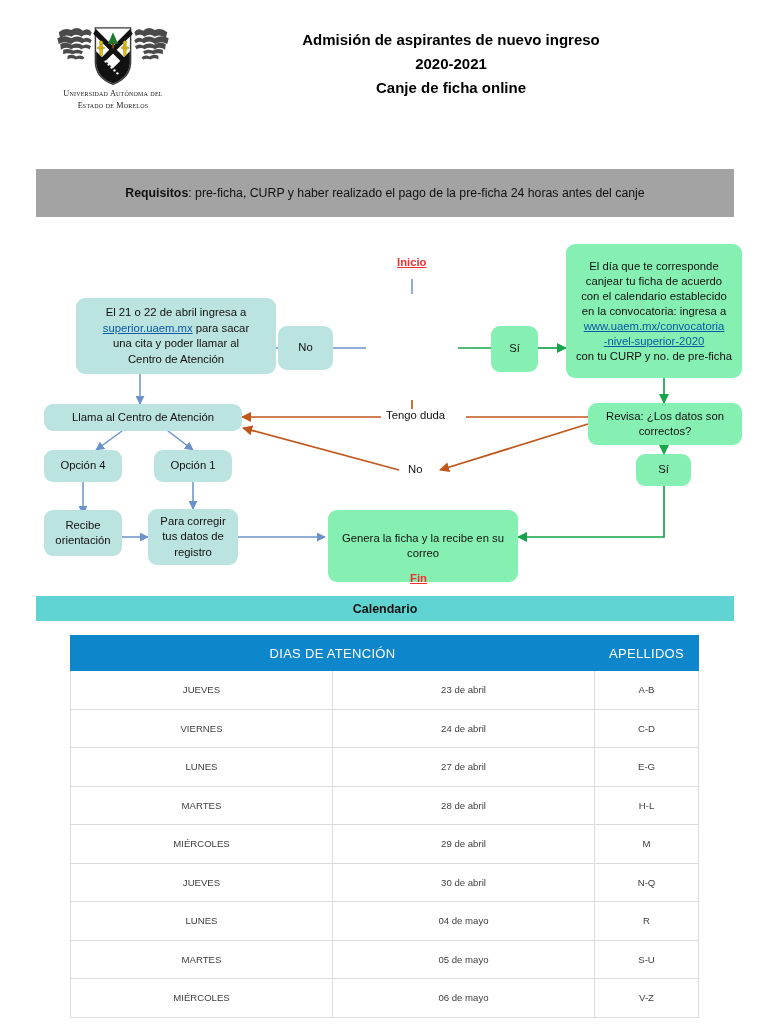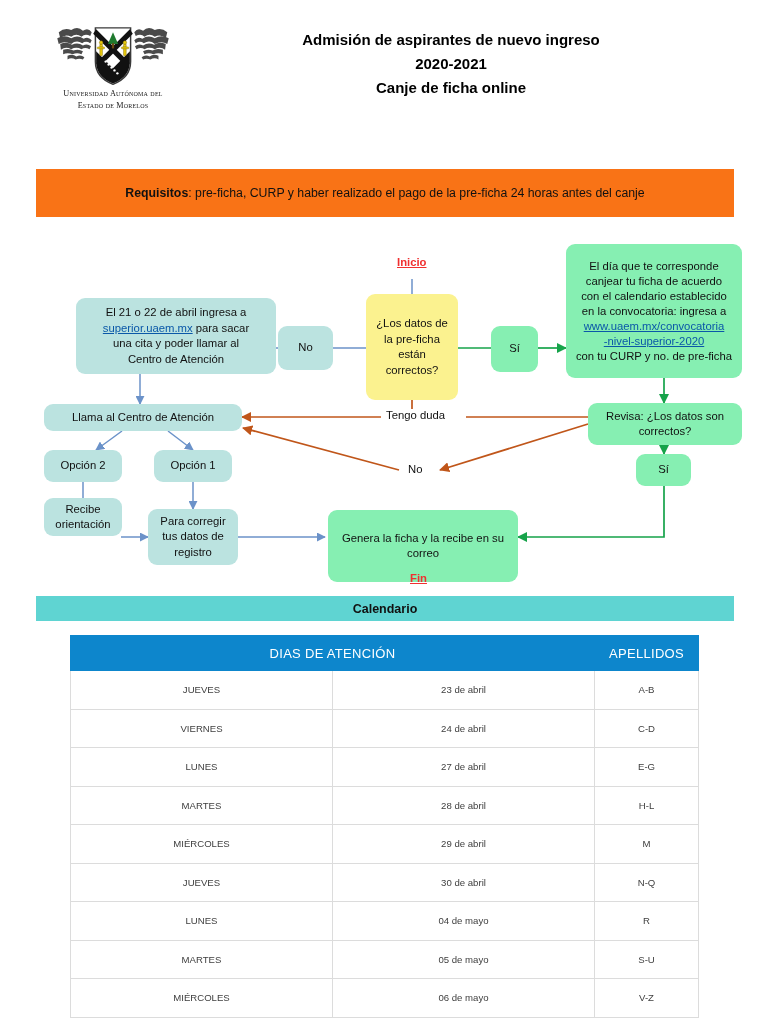--- a/index.html
+++ b/index.html
@@ -36,21 +36,21 @@
   #title-block {
     position: absolute; left: 236px; top: 28px; width: 430px; text-align: center;
   }
   #title-block div {
     font-weight: bold; font-size: 15px; line-height: 24px; color: #000;
   }
 
   
   #requisitos-banner {
     position: absolute; left: 36px; top: 169px; width: 698px; height: 48px;
-    background: #f97316;
+    background: #a3a3a3;
     display: flex; align-items: center; justify-content: center;
   }
   #requisitos-text { font-size: 12.3px; color: #111; }
   #requisitos-text b { font-weight: bold; }
 
   
   #flow { position: absolute; left: 0; top: 232px; width: 768px; height: 360px; }
   #flow-svg { position: absolute; left: 0; top: 0; width: 768px; height: 360px; }
 
   .node {
@@ -246,21 +246,20 @@
     <div>
       <span>El 21 o 22 de abril ingresa a</span><br>
       <span class="lnk">superior.uaem.mx</span><span> para sacar</span><br>
       <span>una cita y poder llamar al</span><br>
       <span>Centro de Atención</span>
     </div>
   </div>
 
   <div class="node n-blue" style="left:278px; top:94px; width:55px; height:44px;">No</div>
 
-  <div class="node n-yellow" style="left:366px; top:62px; width:92px; height:106px;">¿Los datos de la pre-ficha están correctos?</div>
 
   <div class="node n-green" style="left:491px; top:94px; width:47px; height:46px;">Sí</div>
 
   <div class="node n-green" style="left:566px; top:12px; width:176px; height:134px; line-height:15px;">
     <div>
       <span>El día que te corresponde</span><br>
       <span>canjear tu ficha de acuerdo</span><br>
       <span>con el calendario establecido</span><br>
       <span>en la convocatoria: ingresa a</span><br>
       <span class="lnk">www.uaem.mx/convocatoria</span><br>
@@ -270,26 +269,26 @@
   </div>
 
   <div class="node n-blue" style="left:44px; top:172px; width:198px; height:27px;text-align:center;">Llama al Centro de Atención</div>
 
   <div class="node n-green" style="left:588px; top:171px; width:154px; height:42px;">Revisa: ¿Los datos son correctos?</div>
 
   <div class="lbl" style="left:383px; top:177px;">Tengo duda</div>
 
   <div class="lbl" style="left:405px; top:231px;">No</div>
 
-  <div class="node n-blue" style="left:44px; top:218px; width:78px; height:32px;">Opción 2</div>
+  <div class="node n-blue" style="left:44px; top:218px; width:78px; height:32px;">Opción 4</div>
   <div class="node n-blue" style="left:154px; top:218px; width:78px; height:32px;">Opción 1</div>
 
   <div class="node n-green" style="left:636px; top:222px; width:55px; height:32px;">Sí</div>
 
-  <div class="node n-blue" style="left:44px; top:266px; width:78px; height:38px;">Recibe orientación</div>
+  <div class="node n-blue" style="left:44px; top:278px; width:78px; height:46px;">Recibe orientación</div>
 
   <div class="node n-blue" style="left:148px; top:277px; width:90px; height:56px;">Para corregir tus datos de registro</div>
 
   <div class="node n-green" style="left:328px; top:278px; width:190px; height:72px;">Genera la ficha y la recibe en su correo</div>
 
   <div class="lbl-red" style="left:410px; top:340px;">Fin</div>
 </div>
 
 <div id="calendario-banner">
   <span>Calendario</span>

